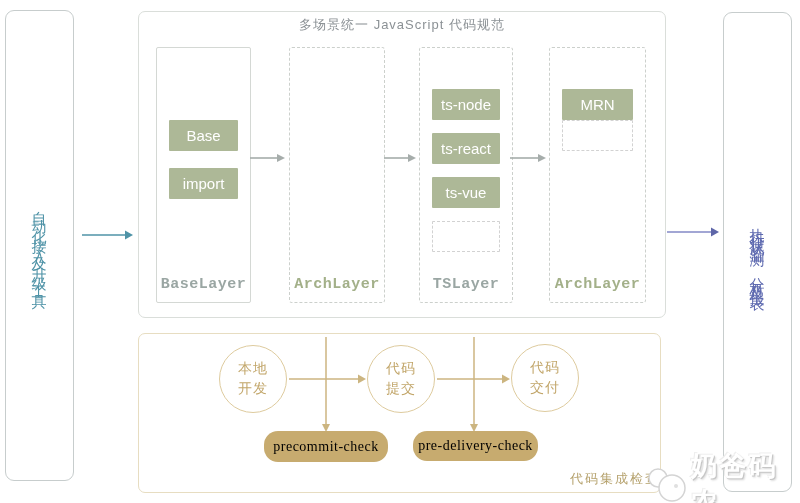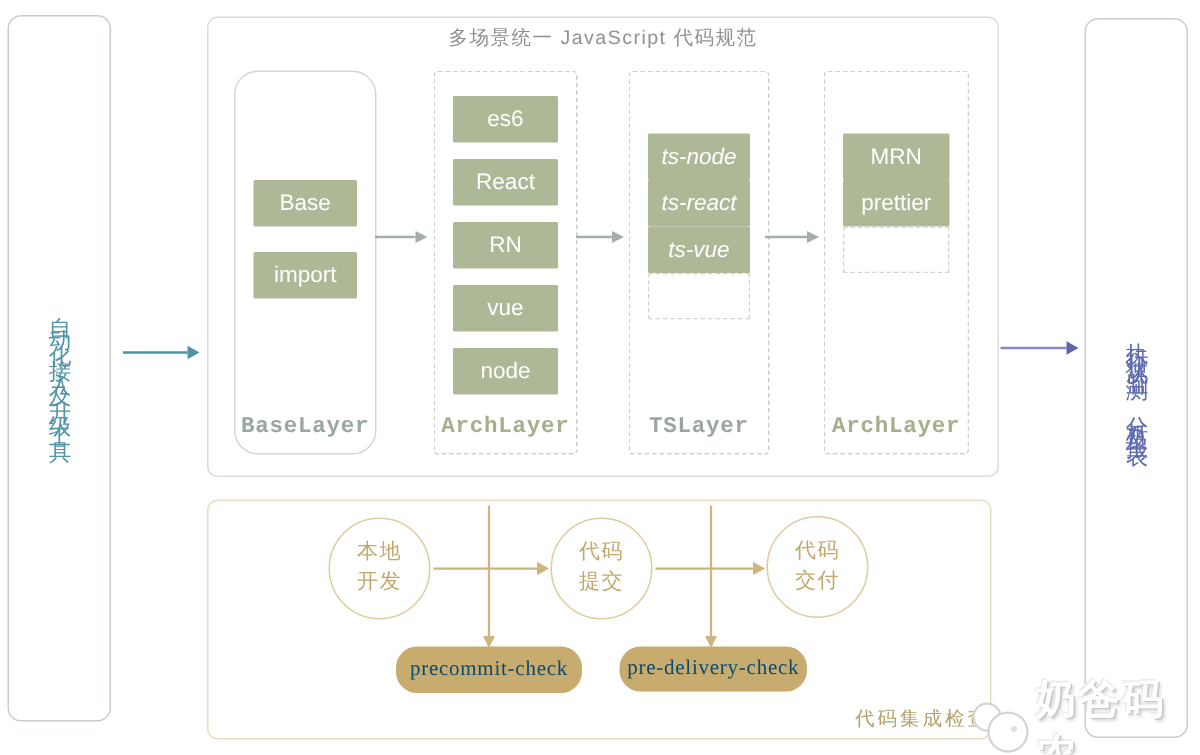--- a/index.html
+++ b/index.html
@@ -32,32 +32,32 @@
   
   .main-box{
     position:absolute;left:138px;top:11px;width:528px;height:307px;
     border:1px solid var(--c-main_border);border-radius:7px;background:#fff;padding-left:40px;
   }
   .main-title{
     position:absolute;top:4px;left:0;width:100%;text-align:center;
     font-size:13px;color:var(--c-title_gray);letter-spacing:1px;
   }
   .layer{position:absolute;top:35px;height:256px;background:#fff;}
-  .layer-solid{border:1px solid #d4d8d4;border-radius:16px;}
+  .layer-solid{border:1px solid #d4d8d4;border-radius:2px;}
   .layer-dashed{border:1px dashed var(--c-dashed_border);border-radius:3px;}
   .layer-base {left:17px; width:95px;}
   .layer-arch {left:150px;width:96px;}
   .layer-ts   {left:280px;width:94px;}
   .layer-adapt{left:410px;width:97px;}
   .chips{
     position:absolute;left:12px;right:12px;display:flex;flex-direction:column;
   }
   .layer-base  .chips{top:72px;gap:17px;}
   .layer-arch  .chips{top:16px;gap:11px;}
-  .layer-ts    .chips{top:41px;font-style:italic;}
+  .layer-ts    .chips{top:41px;gap:13px;}
   .layer-adapt .chips{top:41px;}
   .chip{
     height:31px;background:var(--c-chip_green);color:#ffffff;
     display:flex;align-items:center;justify-content:center;
     font-size:15px;border-radius:1px;
   }
   .chip-empty{background:#fff;border:1px dashed var(--c-empty_border);}
   .layer-label{
     position:absolute;bottom:9px;left:0;width:100%;text-align:center;
     font-size:15px;font-weight:bold;letter-spacing:0.5px;font-family:Liberation Mono, monospace;
@@ -83,21 +83,21 @@
     position:absolute;width:68px;height:68px;border-radius:50%;
     border:1px solid var(--c-circle_border);background:#fff;
     display:flex;flex-direction:column;align-items:center;justify-content:center;
     color:var(--c-circle_text);font-size:14px;line-height:1.45;letter-spacing:1px;
     z-index:2;
   }
   .fc1{left:80px;top:11px;}
   .fc2{left:228px;top:11px;}
   .fc3{left:372px;top:10px;}
   .check-box{
-    position:absolute;background:var(--c-tan_box);color:#0c4a6e;
+    position:absolute;background:var(--c-tan_box);color:#000000;
     display:flex;align-items:center;justify-content:center;
     font-size:14px;border-radius:14px;letter-spacing:0.5px;
   }
   .cb1{left:125px;top:97px;width:124px;height:31px;}
   .cb2{left:274px;top:97px;width:125px;height:30px;}
   .flow-caption{
     position:absolute;left:0;right:0;top:136px;text-align:right;
     font-size:13px;color:var(--c-caption_tan);letter-spacing:2px;
   }
   
@@ -127,44 +127,36 @@
 
   <div class="layer layer-solid layer-base">
     <div class="chips">
         <div class="chip">Base</div>
         <div class="chip">import</div>
       </div>
     <div class="layer-label label-gray">BaseLayer</div>
   </div>
 
   <div class="layer layer-dashed layer-arch">
-    <div class="chips">
-        <div class="chip">es6</div>
-        <div class="chip">React</div>
-        <div class="chip">RN</div>
-        <div class="chip">vue</div>
-        <div class="chip">node</div>
-      </div>
     <div class="layer-label label-green">ArchLayer</div>
   </div>
 
   <div class="layer layer-dashed layer-ts">
     <div class="chips">
         <div class="chip">ts-node</div>
         <div class="chip">ts-react</div>
         <div class="chip">ts-vue</div>
         <div class="chip chip-empty"></div>
       </div>
     <div class="layer-label label-gray">TSLayer</div>
   </div>
 
   <div class="layer layer-dashed layer-adapt">
     <div class="chips">
         <div class="chip">MRN</div>
-        <div class="chip">prettier</div>
         <div class="chip chip-empty"></div>
       </div>
     <div class="layer-label label-green">ArchLayer</div>
   </div>
 </div>
 
 <svg class="arrow arr-gray" style="left:250px;top:152px;" width="36" height="12">
   <line x1="0" y1="6" x2="27" y2="6"></line>
     <path d="M27,2 L35,6 L27,10 Z"></path>
 </svg>

